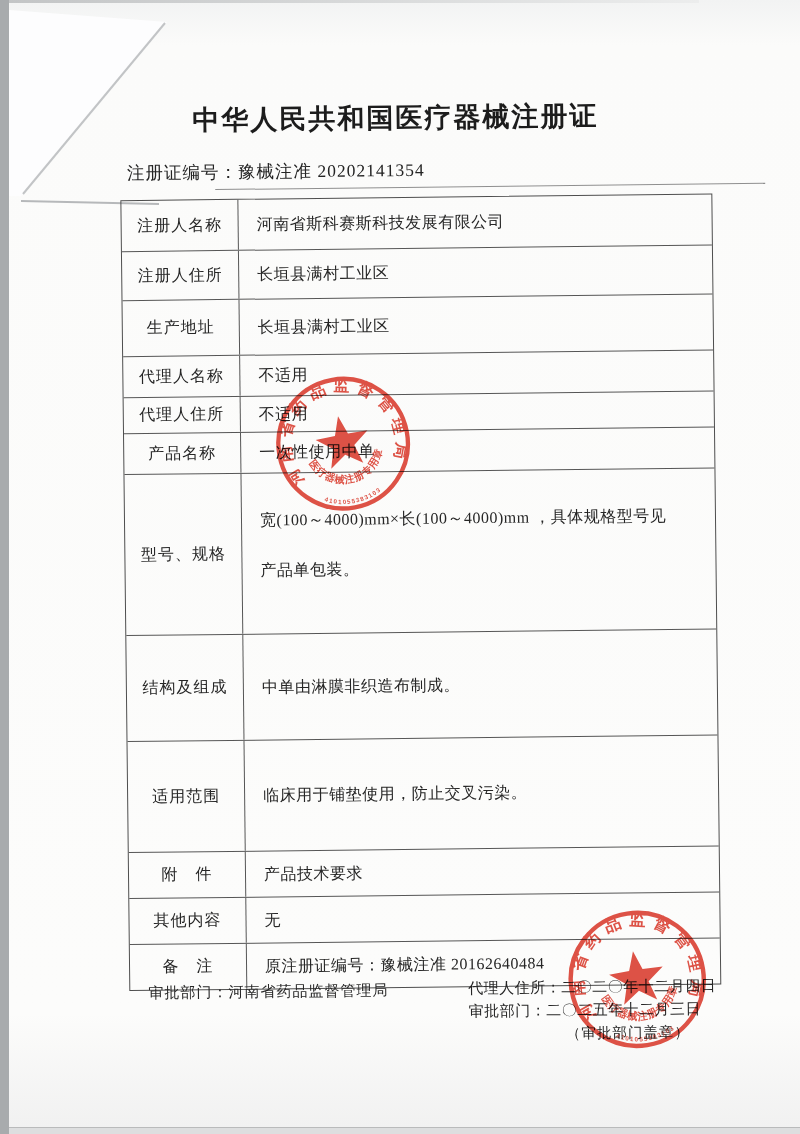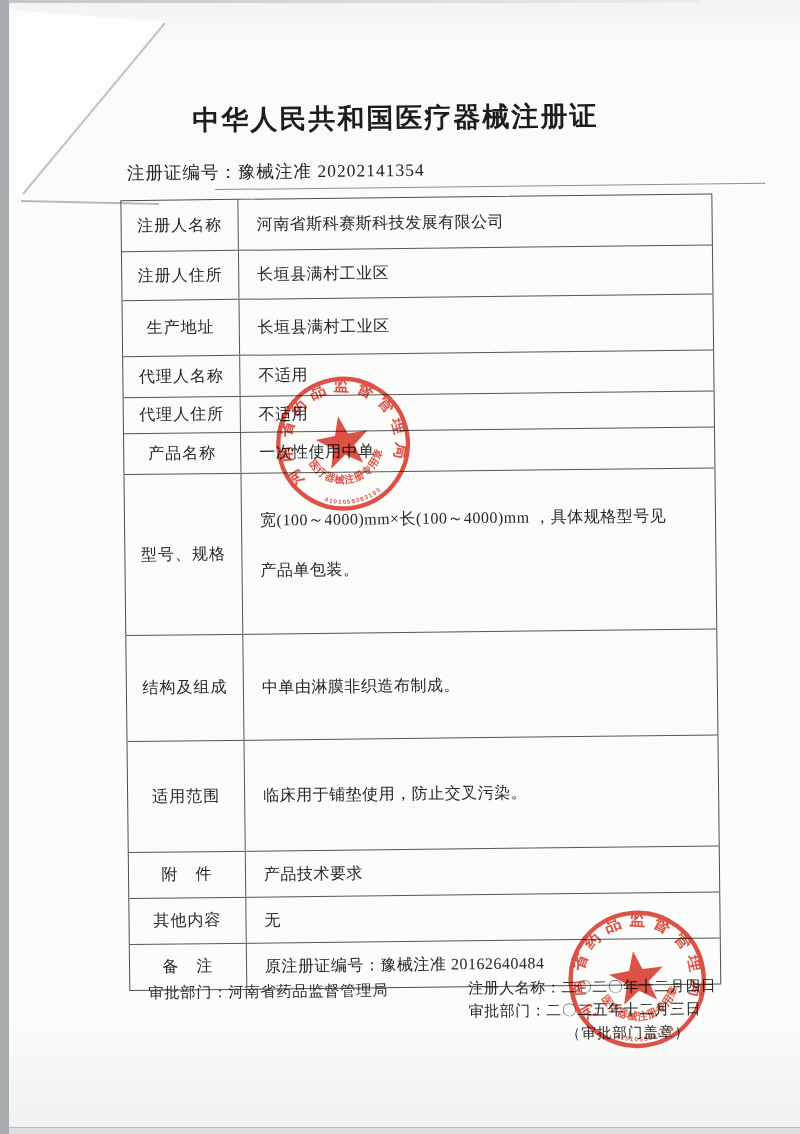--- a/index.html
+++ b/index.html
@@ -107,21 +107,21 @@
       <div class="t-value">无</div>
     </div>
     <div class="t-row">
       <div class="t-label">备　注</div>
       <div class="t-value">原注册证编号：豫械注准 20162640484</div>
     </div>
   </div>
 
   <div class="footer-dept"><span>审批部门：</span><span>河南省药品监督管理局</span></div>
 
-  <div class="footer-date"><span>注册人名称：</span><span>二〇二〇年十二月四日</span></div>
+  <div class="footer-date"><span>代理人住所：</span><span>二〇二〇年十二月四日</span></div>
 
   <div class="footer-valid"><span>审批部门：</span><span>二〇二五年十二月三日</span></div>
 
   <div class="footer-sealnote">（审批部门盖章）</div>
 
   <div class="stamp stamp-1">
     <svg viewBox="-120 -120 240 240" width="148" height="148">
       <defs>
         <path id="arcTop1" d="M -70.4,49.3 A 86,86 0 1 1 70.4,49.3" fill="none"></path>
         <path id="arcBot1" d="M -60.1,21.9 A 64,64 0 0 0 60.1,21.9" fill="none"></path>

